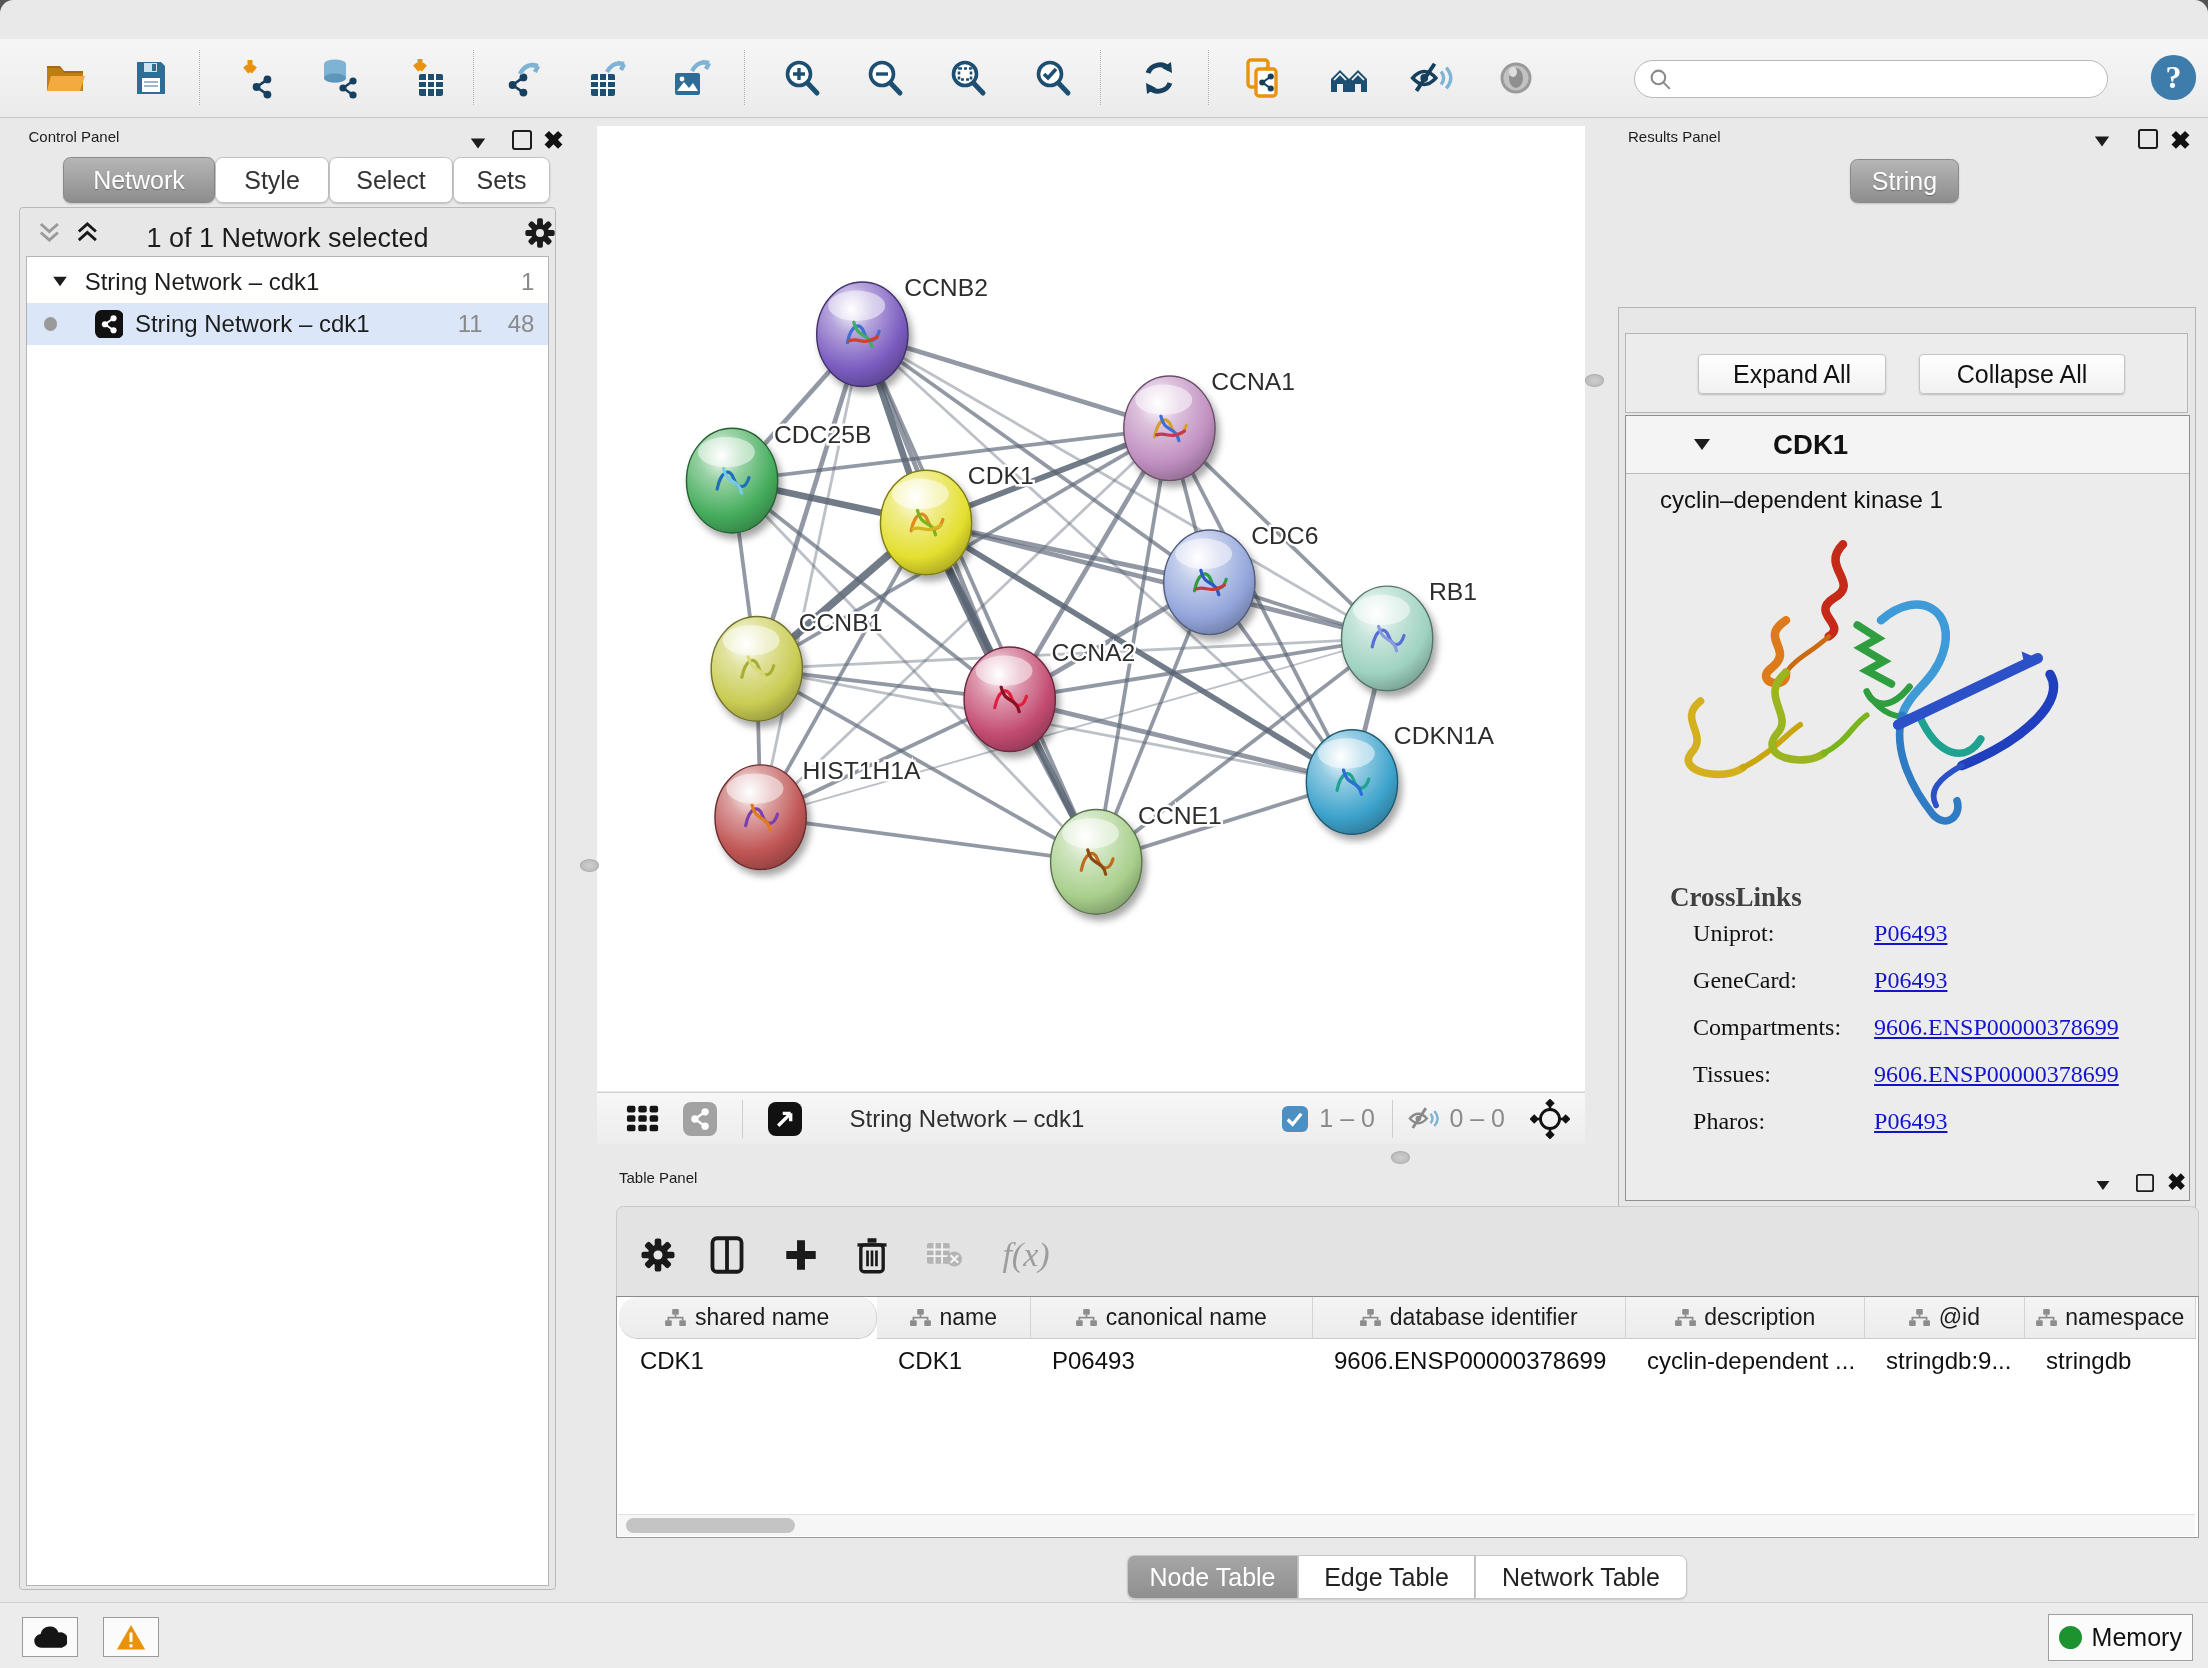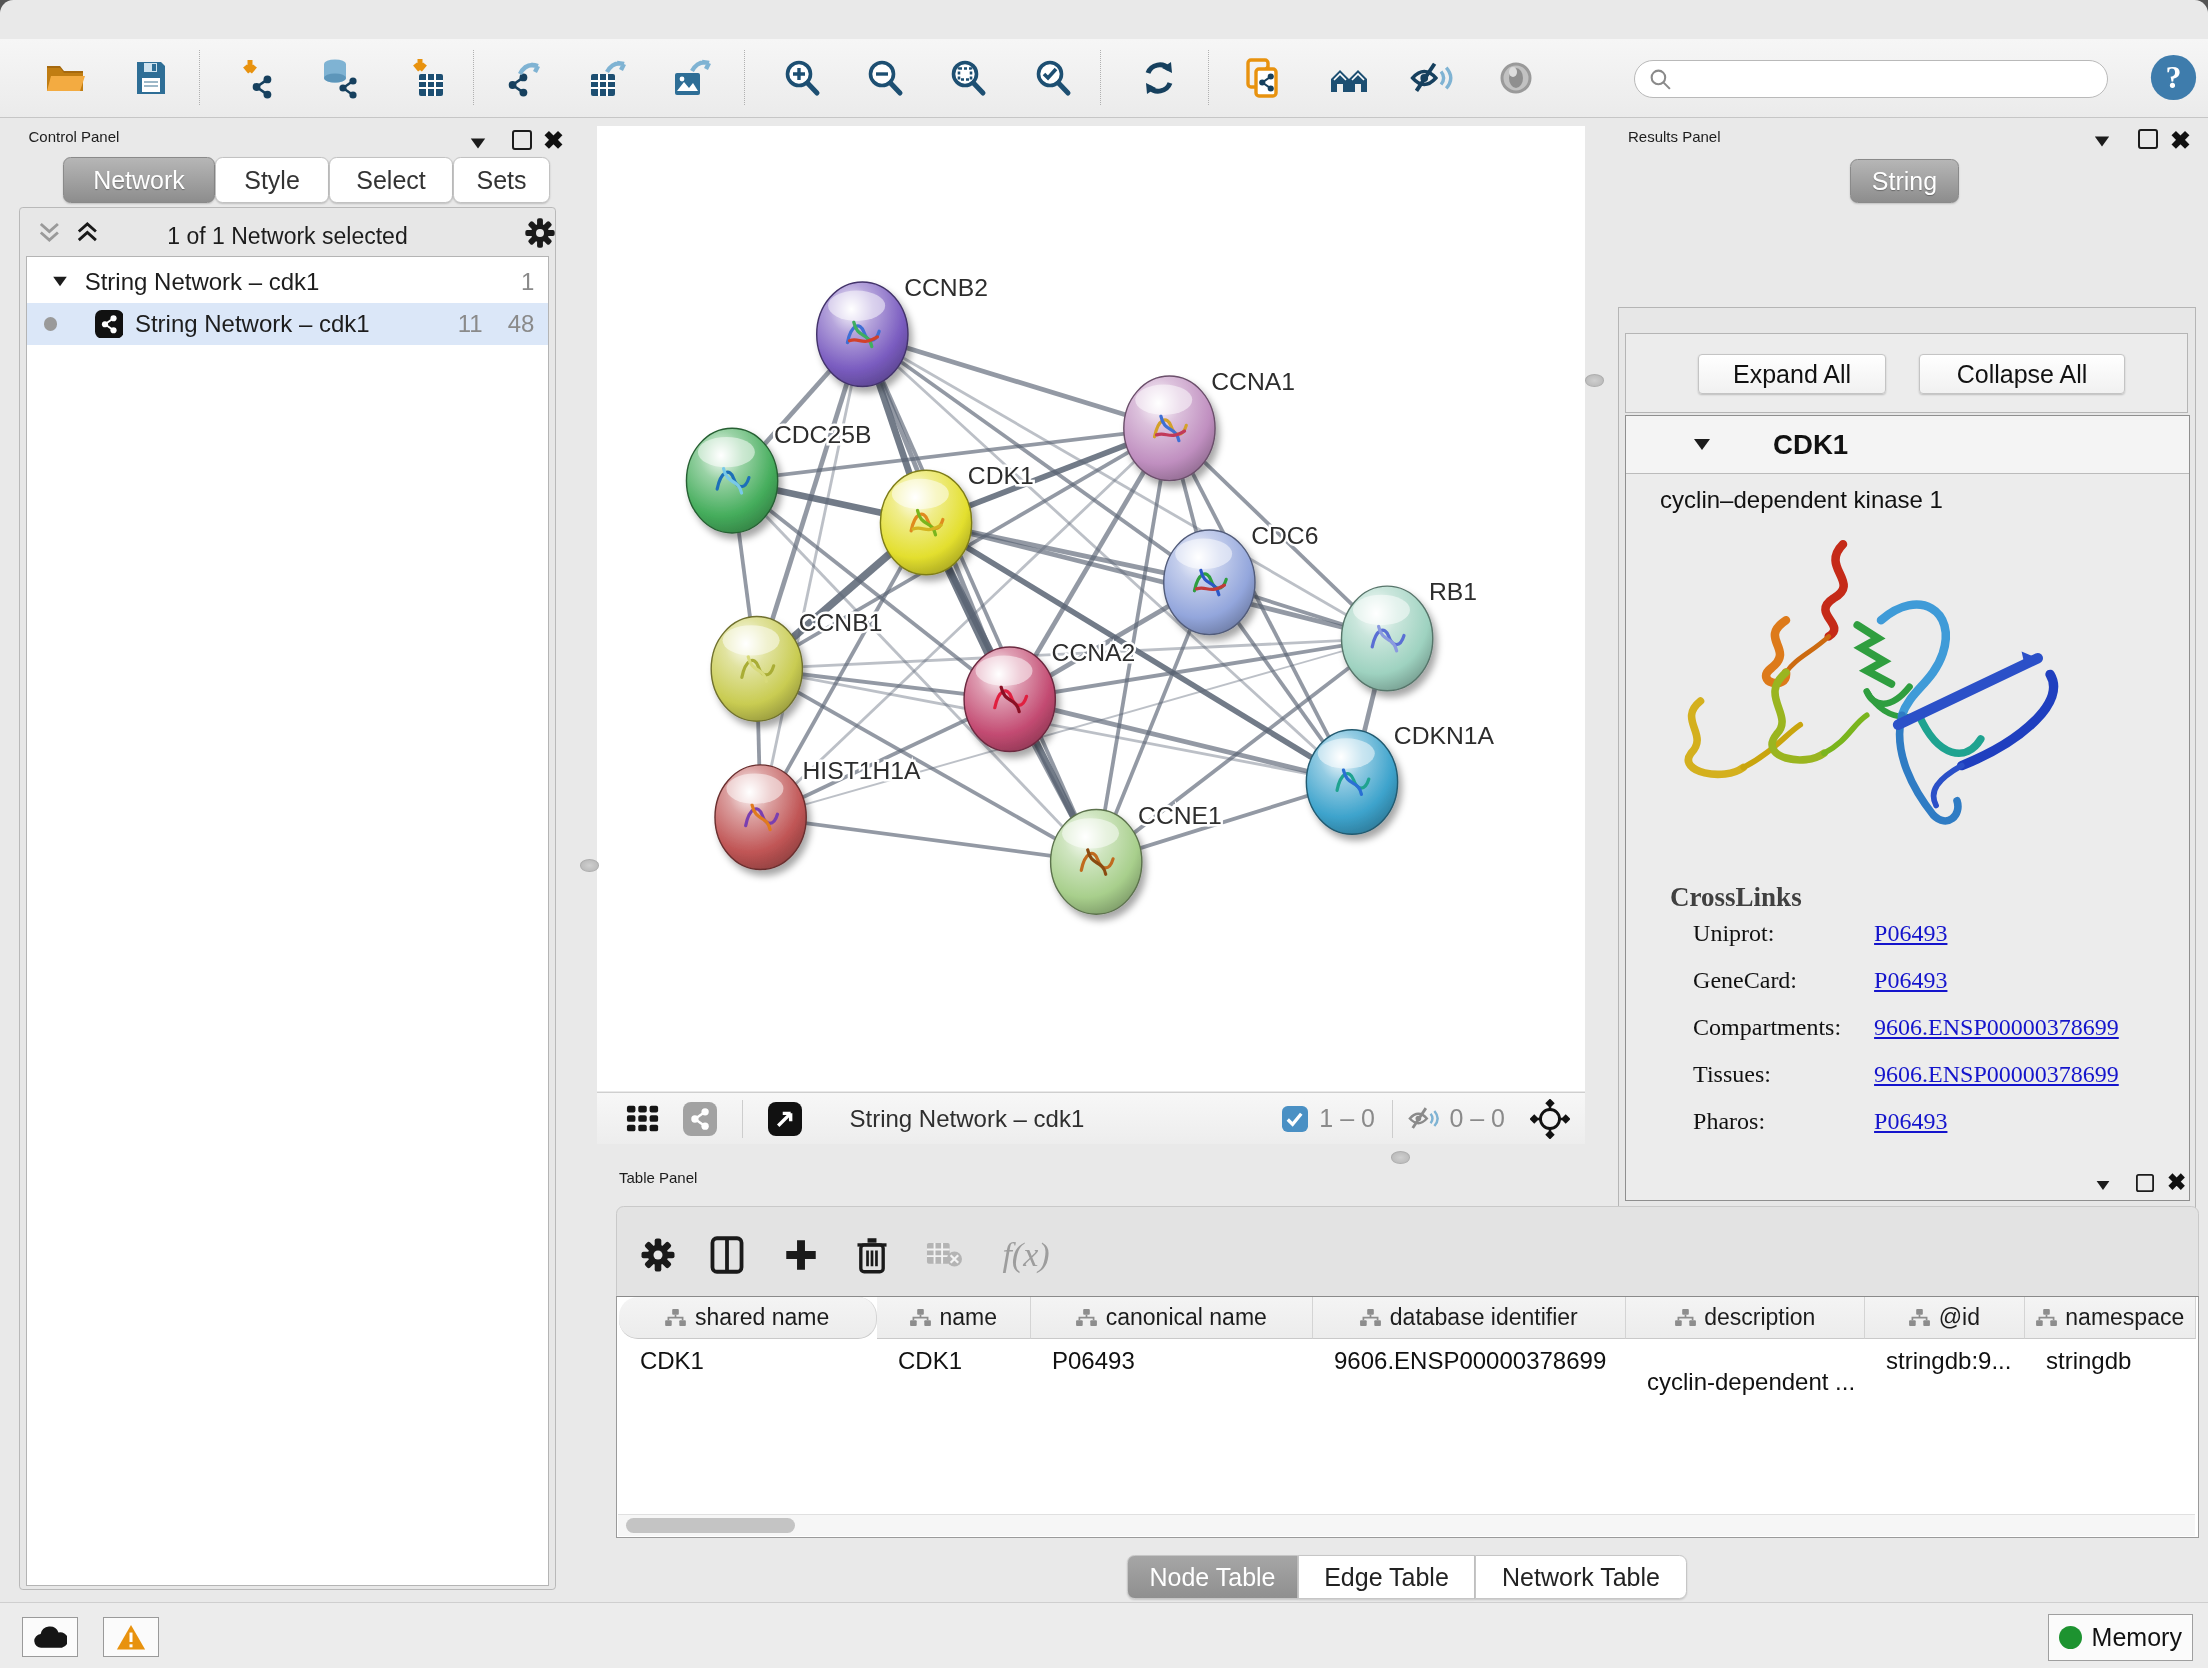--- a/index.html
+++ b/index.html
@@ -263,21 +263,21 @@
     <div class="abs tab" style="left:329px;top:40px;width:122px;height:44px">Select</div>
     <div class="abs tab" style="left:453px;top:40px;width:95px;height:44px">Sets</div>
 
     <div class="cp-box" style="top:90px;height:1381px">
       <svg class="abs" style="left:17px;top:13.3px" width="28.5" height="23" viewBox="0 0 30 24">
         <path d="M4 3 l9 8 9 -8 M4 12 l9 8 9 -8" fill="none" stroke="#9a9a9a" stroke-width="3"></path>
       </svg>
       <svg class="abs" style="left:55px;top:13.3px" width="28.5" height="23" viewBox="0 0 30 24">
         <path d="M4 11 l9 -8 9 8 M4 20 l9 -8 9 8" fill="none" stroke="#1a1a1a" stroke-width="3"></path>
       </svg>
-      <div class="abs" style="left:0;top:15px;width:100%;text-align:center;font-size:23px;color:#1c1c1c">1 of 1 Network selected</div>
+      <div class="abs" style="left:0;top:15px;width:100%;text-align:center;font-size:27px;color:#1c1c1c">1 of 1 Network selected</div>
       <svg class="abs" style="left:504px;top:8.6px" width="32" height="32" viewBox="-12 -12 24 24" color="#1a1a1a">
           <use href="#sym-gear" x="-12" y="-12" width="24" height="24"></use>
         </svg>
 
       <div class="cp-list">
         <div class="cp-row" style="top:3.8px">
           <span class="tri" style="margin-left:25px;transform:scale(.85)"></span>
           <span style="margin-left:17px">String Network – cdk1</span>
           <span class="cnt" style="margin-left:auto;margin-right:13.3px">1</span>
         </div>
@@ -715,21 +715,21 @@
             <use href="#sym-tree" width="22" height="19"></use>
           </svg>
           <span>namespace</span>
         </div>
       </div>
     <div id="tbody">
         <div class="tcell" style="left: 1.9px; width: 258px;">CDK1</div>
         <div class="tcell" style="left: 260px; width: 154px;">CDK1</div>
         <div class="tcell" style="left: 414px; width: 282px;">P06493</div>
         <div class="tcell" style="left: 696px; width: 313px;">9606.ENSP00000378699</div>
-        <div class="tcell" style="left: 1009px; width: 239px; margin-top: 21px;">cyclin-dependent ...</div>
+        <div class="tcell" style="left: 1009px; width: 239px;">cyclin-dependent ...</div>
         <div class="tcell" style="left: 1248px; width: 160px;">stringdb:9...</div>
         <div class="tcell" style="left: 1408px; width: 171px;">stringdb</div>
       </div>
     <div class="hscroll">
         <div class="hthumb"></div>
       </div>
   </div>
 
   <div class="btabs" style="left:1127px" id="btabs">
       <div class="btab sel" style="width: 169px; border-radius: 7.6px 0px 0px 7.6px;">Node Table</div>

